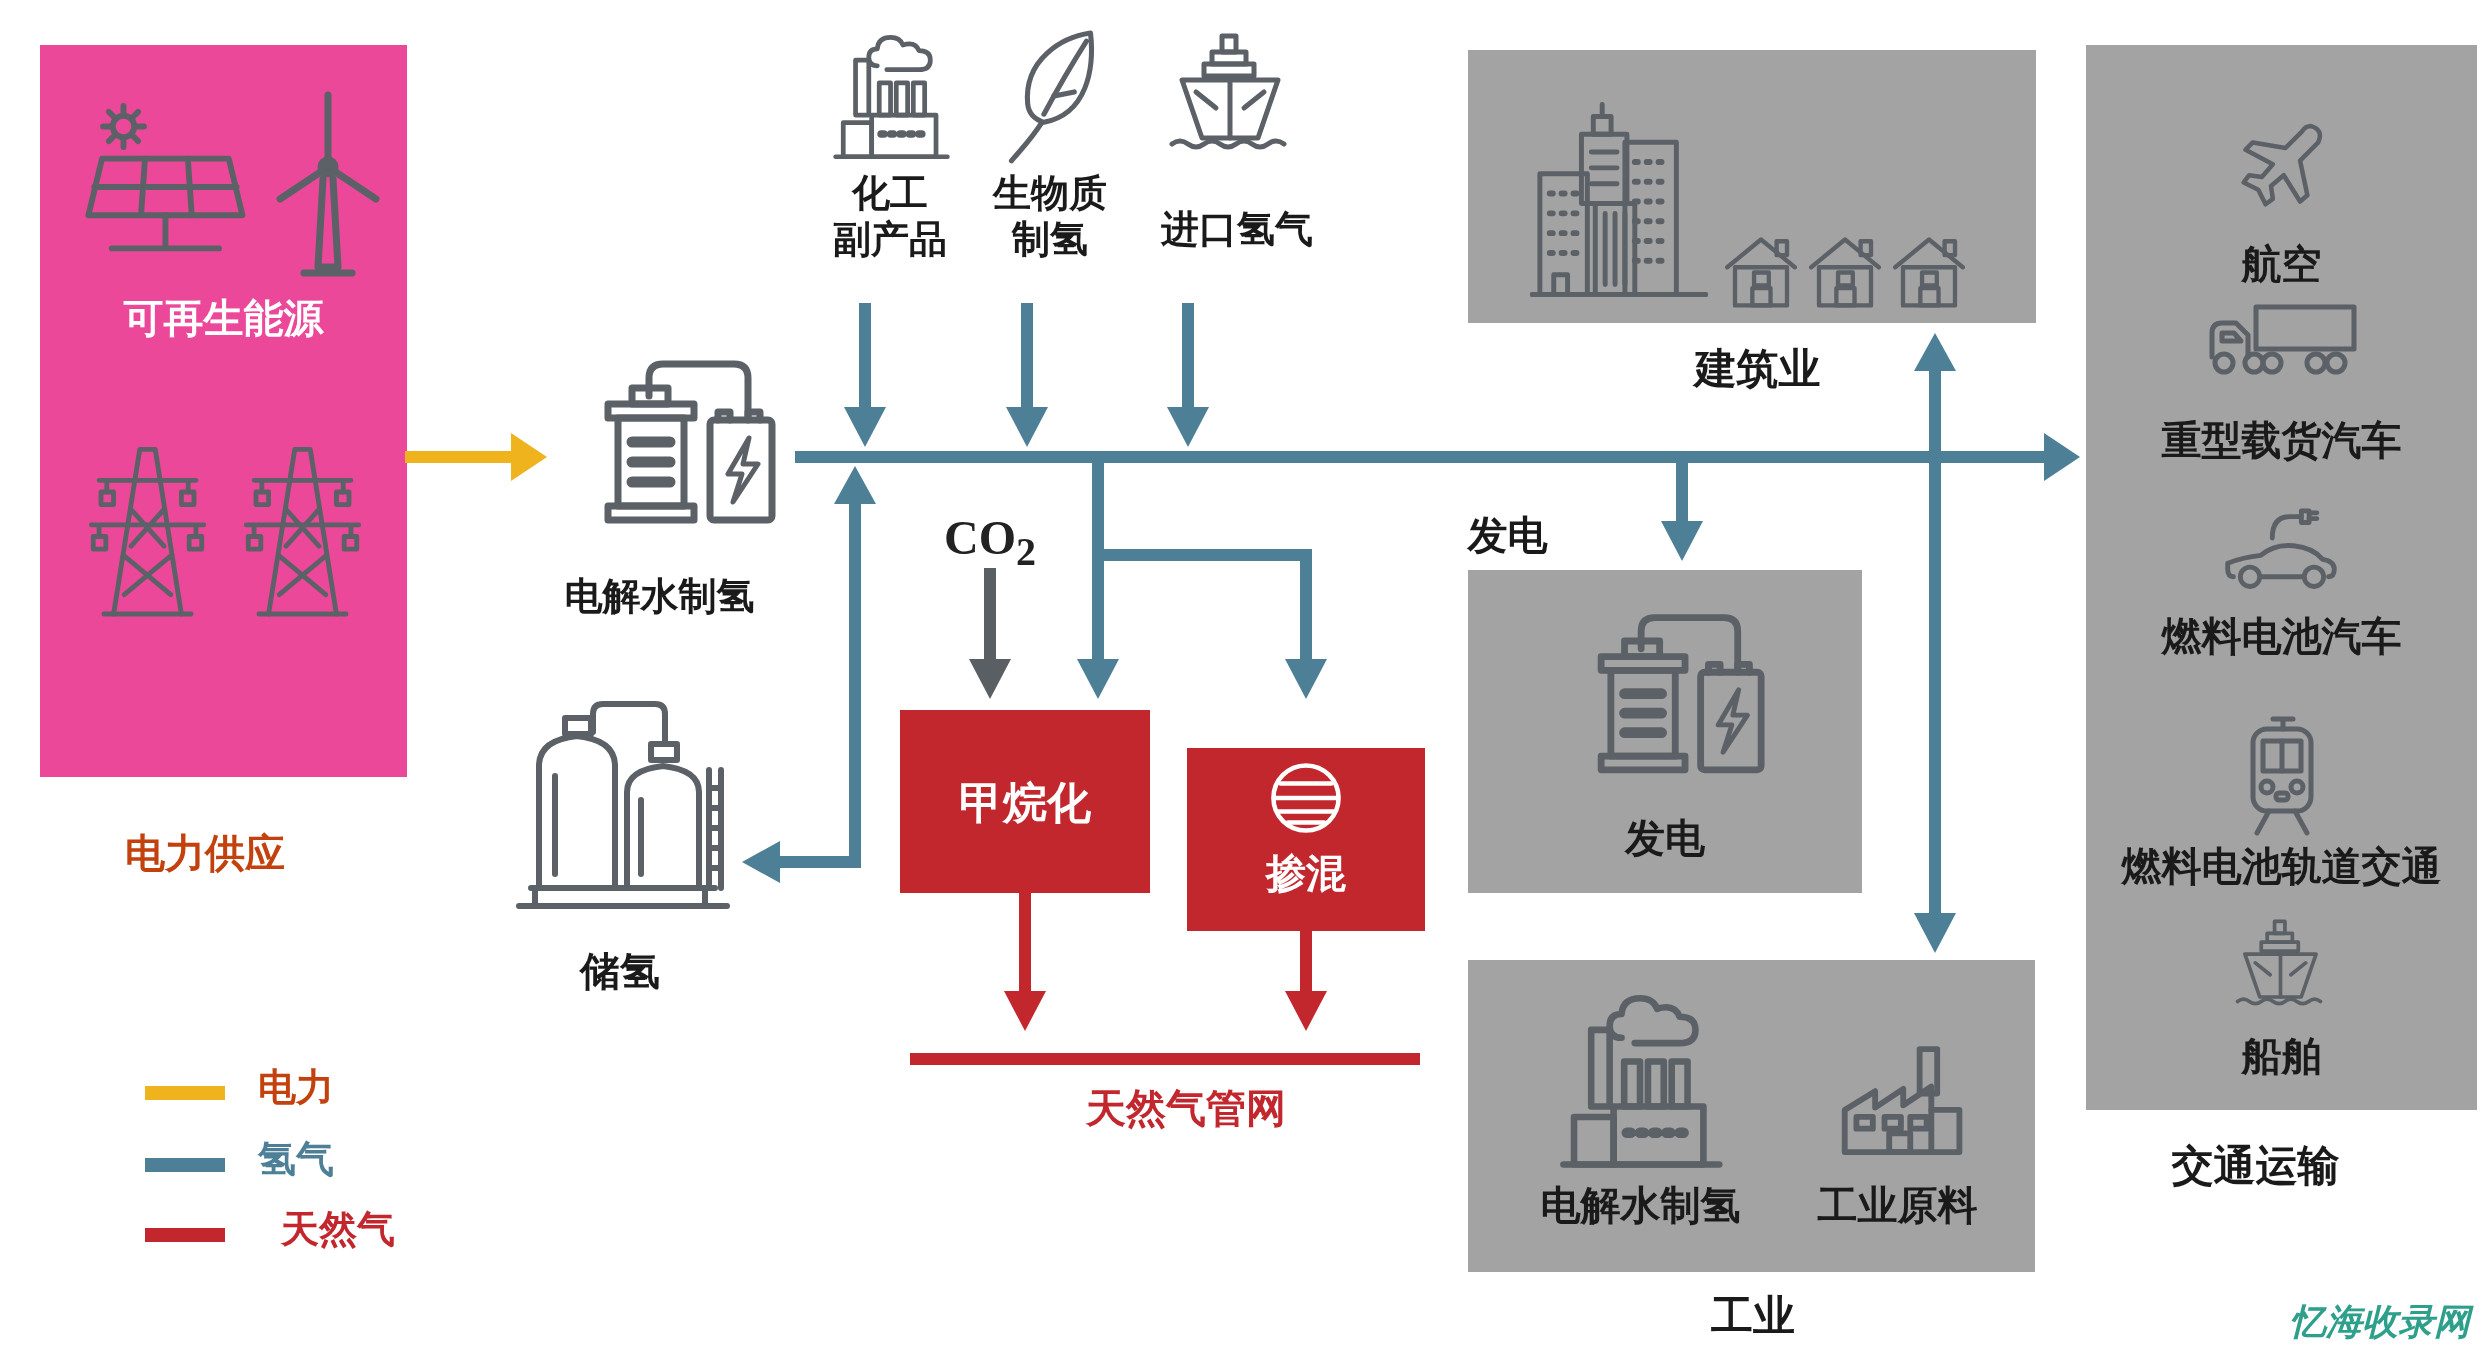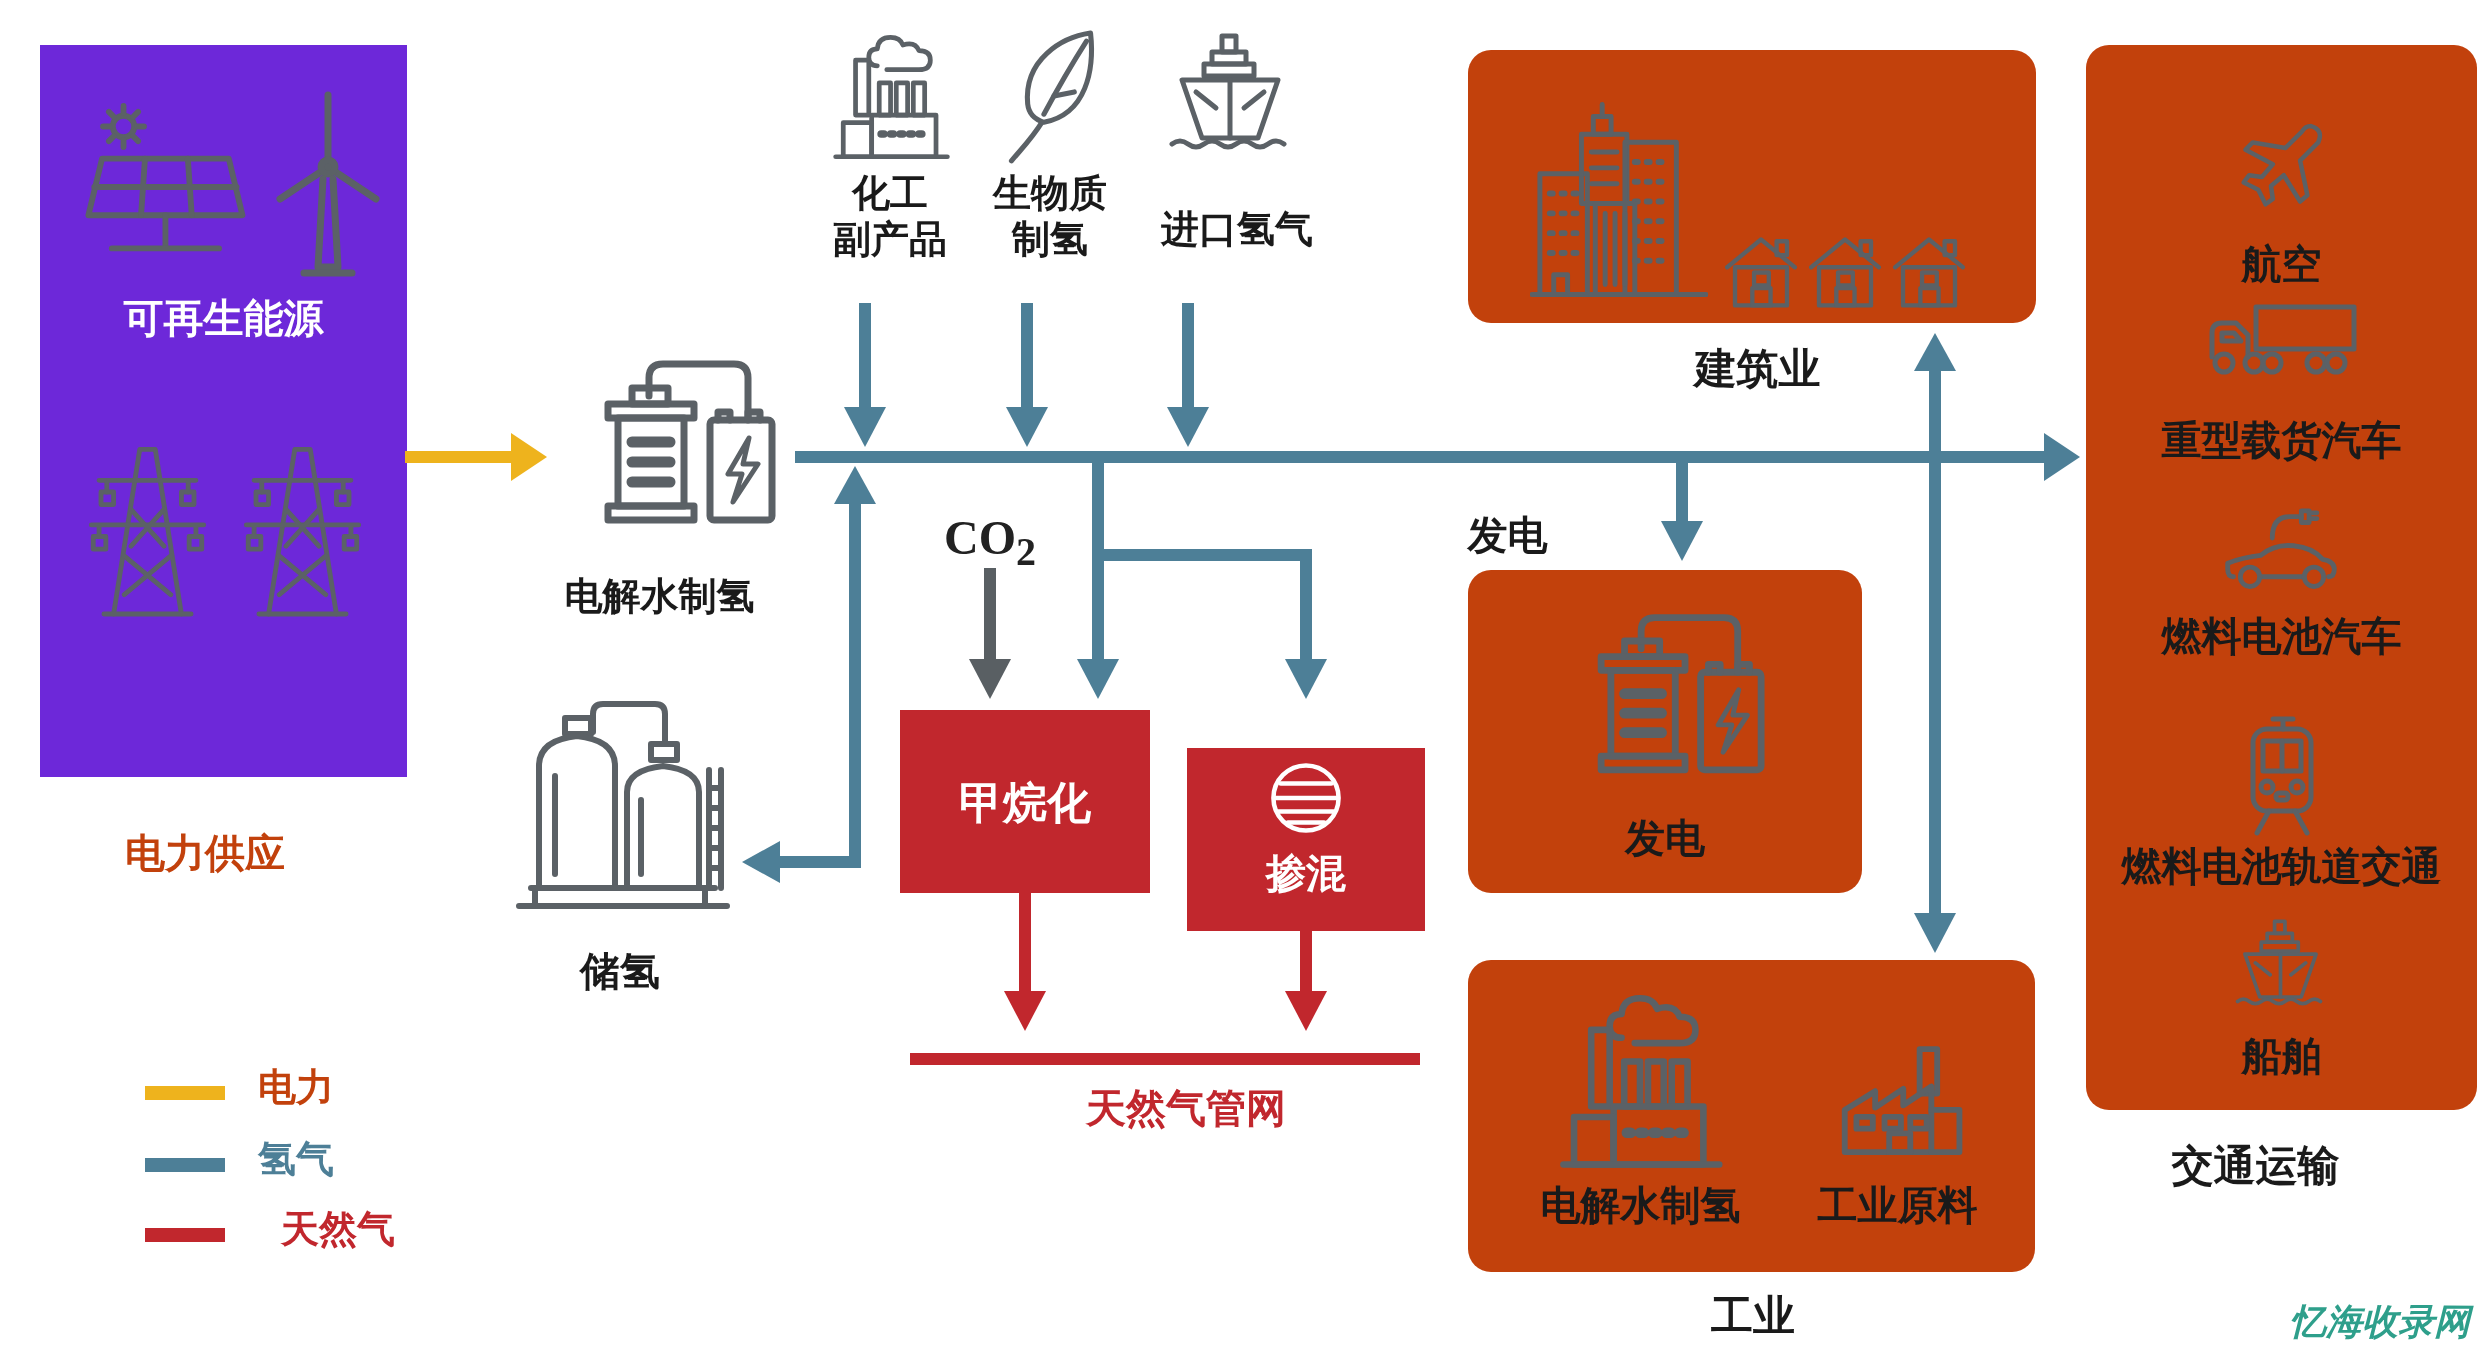--- a/index.html
+++ b/index.html
@@ -4,22 +4,22 @@
 <style>
   html,body{margin:0;padding:0;background:#fff;}
   #canvas{
     position:relative;width:2485px;height:1345px;background:#ffffff;overflow:hidden;
     font-family:"Liberation Sans","DejaVu Sans",sans-serif;
   }
   .abs{position:absolute;}
   .lbl{position:absolute;font-weight:bold;color:#1a1a1a;text-align:center;line-height:1.15;}
   .t38{font-size:38px;} .t40{font-size:40px;} .t42{font-size:42px;} .t44{font-size:44px;}
   .white{color:#ffffff;} .yellow{color:#c2410c;} .blue{color:#4D7F97;} .red{color:#C1272D;} .teal{color:#2E9F8B;}
-  .box-yellow{background:#6d28d9;}
-  .box-gray{background:#c2410c;border-radius:23px;}
+  .box-yellow{background:#ec4899;}
+  .box-gray{background:#a3a3a3;}
   .box-red{background:#C1272D;}
   .shaft{position:absolute;background:#4D7F97;}
   .shaft.y{background:#EEB31D;} .shaft.r{background:#C1272D;} .shaft.g{background:#595F63;}
   .head{position:absolute;width:0;height:0;}
   .down-blue{border-left:21px solid transparent;border-right:21px solid transparent;border-top:40px solid #4D7F97;}
   .up-blue{border-left:21px solid transparent;border-right:21px solid transparent;border-bottom:38px solid #4D7F97;}
   .left-blue{border-top:21px solid transparent;border-bottom:21px solid transparent;border-right:38px solid #4D7F97;}
   .right-blue{border-top:24px solid transparent;border-bottom:24px solid transparent;border-left:36px solid #4D7F97;}
   .right-yellow{border-top:24px solid transparent;border-bottom:24px solid transparent;border-left:36px solid #EEB31D;}
   .down-red{border-left:21px solid transparent;border-right:21px solid transparent;border-top:40px solid #C1272D;}

